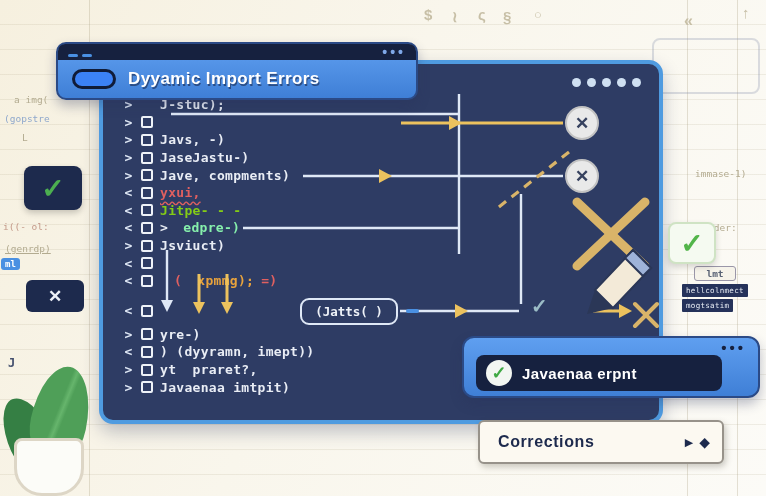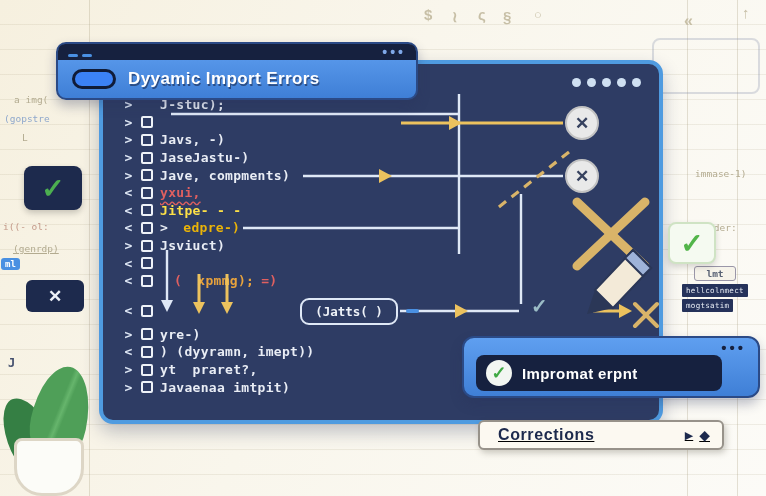--- a/index.html
+++ b/index.html
@@ -64,23 +64,23 @@
                    background:linear-gradient(180deg,#5f9ff0,#3f7fd6); border:2px solid #2b4a86;
                    box-shadow:0 6px 12px rgba(40,50,90,.3); z-index:6; }
   .success-dots { position:absolute; top:1px; right:12px; color:#16213f; font-size:15px; font-weight:bold;
                    letter-spacing:3px; }
   .success-inner { position:absolute; left:12px; top:17px; width:246px; height:36px; background:#16213f;
                    border-radius:8px; display:flex; align-items:center; gap:10px; padding:0 10px; }
   .success-check-circle { width:26px; height:26px; border-radius:50%; background:#f2f6f2; color:#3fa944;
                    display:flex; align-items:center; justify-content:center; font-weight:bold; font-size:18px; flex:none; }
   .success-label { color:#fff; font-size:15px; font-weight:bold; letter-spacing:.4px; white-space:nowrap; }
 
-  .corrections-bar { position:absolute; left:478px; top:420px; width:246px; height:30px; background:#fcf9f1;
+  .corrections-bar { position:absolute; left:478px; top:420px; width:246px; height:44px; background:#fcf9f1;
                    border:2px solid #97928a; border-radius:6px; display:flex; align-items:center;
-                   padding:0 12px 0 18px; box-shadow:2px 3px 6px rgba(60,55,40,.25); z-index:4;text-decoration:underline; }
+                   padding:0 12px 0 18px; box-shadow:2px 3px 6px rgba(60,55,40,.25); z-index:4; }
   .corrections-label { color:#1d2a4d; font-weight:bold; font-size:16px; letter-spacing:.6px; }
   .corrections-icons { margin-left:auto; display:flex; gap:6px; color:#1d2a4d; align-items:center; }
   .icon-play { font-size:11px; } .icon-diamond { font-size:14px; }
 
   .side-box { position:absolute; display:flex; align-items:center; justify-content:center; font-weight:bold; }
   .left-check-box { left:24px; top:166px; width:58px; height:44px; background:#1d2a4d; border-radius:8px;
                    color:#4caf50; font-size:28px; z-index:1; box-shadow:0 3px 6px rgba(0,0,0,.2); }
   .left-x-box { left:26px; top:280px; width:58px; height:32px; background:#1d2a4d; border-radius:6px;
                    color:#eef2f8; font-size:17px; z-index:1; }
   .right-check-box { left:668px; top:222px; width:48px; height:42px; background:#f5faf1;
@@ -111,21 +111,21 @@
   <span class="bg-symbol" style="left:478px;top:6px">ς</span>
   <span class="bg-symbol" style="left:503px;top:8px">§</span>
   <span class="bg-symbol" style="left:534px;top:7px;font-size:13px">○</span>
   <span class="bg-symbol" style="left:684px;top:12px;font-size:16px">«</span>
   <span class="bg-symbol" style="left:742px;top:4px">↑</span>
 
   <div class="bg-text" style="left: 14px; top: 94px; color: rgb(179, 171, 144);">a img(</div>
   <div class="bg-text" style="left: 4px; top: 113px; color: rgb(143, 168, 204);">(gopstre</div>
   <div class="bg-text" style="left: 22px; top: 132px; color: rgb(179, 171, 144);">L</div>
   <div class="bg-text" style="left: 3px; top: 221px; color: rgb(196, 154, 138);">i((- ol:</div>
-  <div class="bg-text" style="left: 13px; top: 243px; color: rgb(179, 171, 144); text-decoration: underline;">(genrdp)</div>
+  <div class="bg-text" style="left: 5px; top: 243px; color: rgb(179, 171, 144); text-decoration: underline;">(genrdp)</div>
   <div class="bg-text" style="left: 8px; top: 356px; font-size: 12px; font-weight: bold; color: rgb(68, 80, 110);">J</div>
   <div class="ml-badge">ml</div>
 
   <div class="bg-text" style="left: 695px; top: 168px; color: rgb(179, 171, 144);">immase-1)</div>
   <div class="bg-text" style="left: 708px; top: 222px; color: rgb(179, 171, 144);">(der:</div>
   <div class="lmt-box">lmt</div>
   <div class="navy-badge" style="left:682px;top:284px">hellcolnmect</div>
   <div class="navy-badge" style="left:682px;top:299px">mogtsatim</div>
 
   <div class="side-box left-check-box">✓</div>
@@ -171,27 +171,27 @@
           <span class="seg" style="color: rgb(233, 237, 245);">Jave, compments)</span>
         </div>
         <div class="code-row">
           <span class="bracket">&lt;</span>
           <span class="checkbox"></span>
           <span class="seg wavy" style="color: rgb(224, 96, 96);">yxui,</span>
         </div>
         <div class="code-row">
           <span class="bracket">&lt;</span>
           <span class="checkbox"></span>
-          <span class="seg" style="color: #fde047;">Jitpe- - -</span>
+          <span class="seg" style="color: #84cc16;">Jitpe- - -</span>
         </div>
         <div class="code-row">
           <span class="bracket">&lt;</span>
           <span class="checkbox"></span>
           <span class="seg" style="color: rgb(233, 237, 245);">&gt; </span>
-          <span class="seg" style="color: #eab308;">edpre-)</span>
+          <span class="seg" style="color: #86efac;">edpre-)</span>
         </div>
         <div class="code-row">
           <span class="bracket">&gt;</span>
           <span class="checkbox"></span>
           <span class="seg" style="color: rgb(233, 237, 245);">Jsviuct)</span>
         </div>
         <div class="code-row">
           <span class="bracket">&lt;</span>
           <span class="checkbox"></span>
         </div>
@@ -284,21 +284,21 @@
     <div class="title-body">
       <span class="pill-icon"></span>
       <span class="title-label">Dyyamic Import Errors</span>
     </div>
   </div>
 
   <div class="success-popup">
     <span class="success-dots">•••</span>
     <div class="success-inner">
       <span class="success-check-circle">✓</span>
-      <span class="success-label">Impromat erpnt</span>
+      <span class="success-label">Javaenaa erpnt</span>
     </div>
   </div>
 
   <div class="corrections-bar">
     <span class="corrections-label">Corrections</span>
     <span class="corrections-icons">
       <span class="icon-play">▶</span>
       <span class="icon-diamond">◆</span>
     </span>
   </div>

